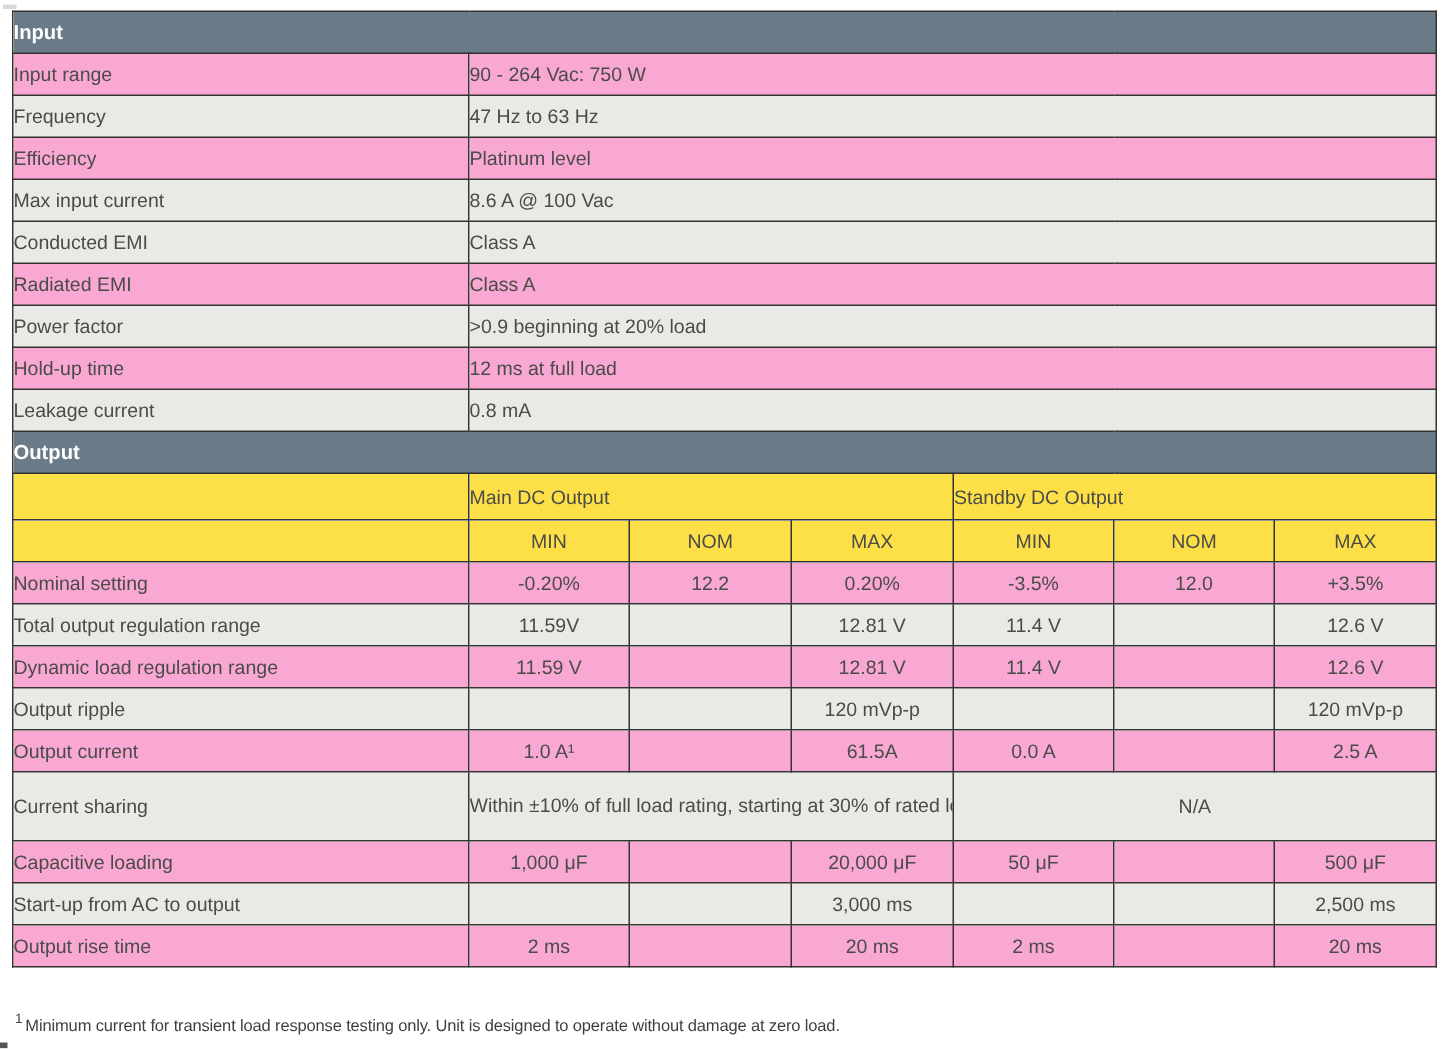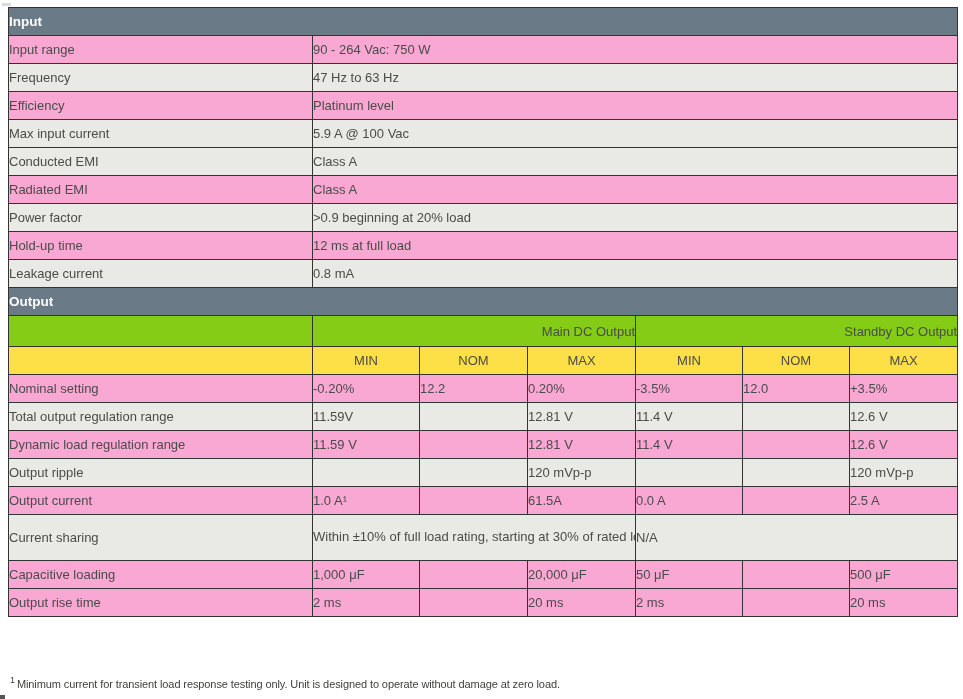--- a/index.html
+++ b/index.html
@@ -44,32 +44,32 @@
   td.label {
     padding-left: 10px;
     text-align: left;
   }
   td.vleft {
     padding-left: 10px;
     text-align: left;
     margin-left: 13px;
   }
   td.c {
-    text-align: left;
+    text-align: center;
   }
   tr.alt td {
     background: #e9e9e6;
   }
   tr.plain td {
     background: #f9a8d4;
   }
   tr.group-row td {
     height: 30px;
-    background: #84cc16;
-    text-align: right;
+    background: #fde047;
+    text-align: left;
   }
   tr.colhead-row td {
     background: #fde047;
     text-align: center;
   }
   tr.tall td {
     height: 45px;
   }
   td.wrap {
     white-space: normal;
@@ -137,21 +137,21 @@
     <tr class="alt">
       <td class="label">Frequency</td>
       <td class="vleft" colspan="6">47 Hz to 63 Hz</td>
     </tr>
     <tr class="plain">
       <td class="label">Efficiency</td>
       <td class="vleft" colspan="6">Platinum level</td>
     </tr>
     <tr class="alt">
       <td class="label">Max input current</td>
-      <td class="vleft" colspan="6">5.9 A @ 100 Vac</td>
+      <td class="vleft" colspan="6">8.6 A @ 100 Vac</td>
     </tr>
     <tr class="alt">
       <td class="label">Conducted EMI</td>
       <td class="vleft" colspan="6">Class A</td>
     </tr>
     <tr class="plain">
       <td class="label">Radiated EMI</td>
       <td class="vleft" colspan="6">Class A</td>
     </tr>
     <tr class="alt">
@@ -241,20 +241,29 @@
 
     <tr class="plain">
       <td class="label">Capacitive loading</td>
       <td class="c">1,000 μF</td>
       <td class="c"></td>
       <td class="c">20,000 μF</td>
       <td class="c">50 μF</td>
       <td class="c"></td>
       <td class="c">500 μF</td>
     </tr>
+    <tr class="alt">
+      <td class="label">Start-up from AC to output</td>
+      <td class="c"></td>
+      <td class="c"></td>
+      <td class="c">3,000 ms</td>
+      <td class="c"></td>
+      <td class="c"></td>
+      <td class="c">2,500 ms</td>
+    </tr>
     <tr class="plain">
       <td class="label">Output rise time</td>
       <td class="c">2 ms</td>
       <td class="c"></td>
       <td class="c">20 ms</td>
       <td class="c">2 ms</td>
       <td class="c"></td>
       <td class="c">20 ms</td>
     </tr>
   </tbody>

